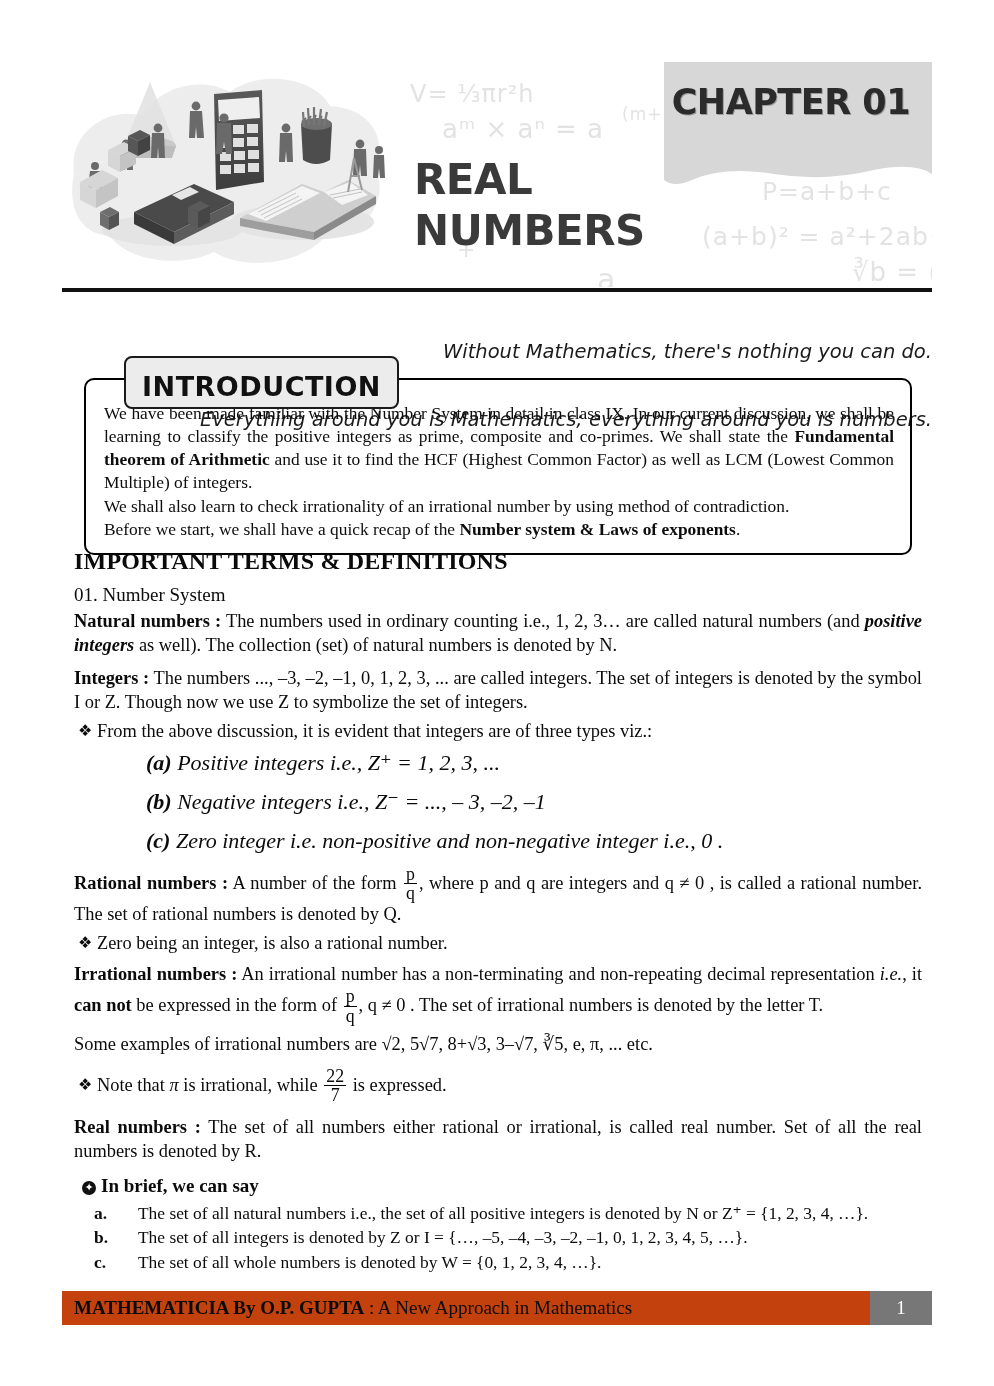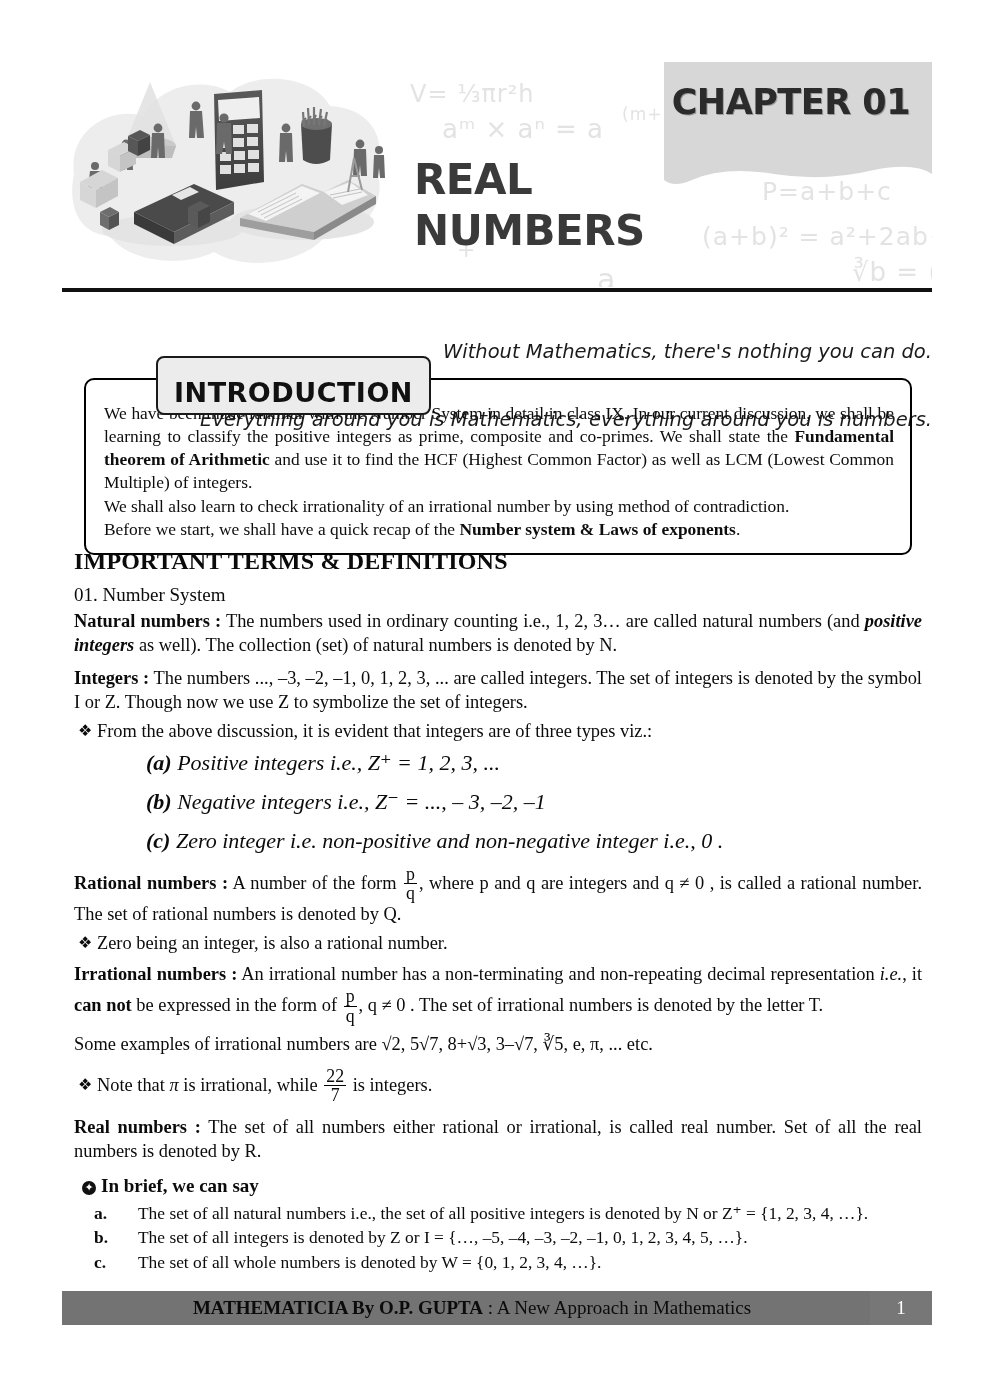--- a/index.html
+++ b/index.html
@@ -132,28 +132,27 @@
     box-sizing: border-box;
     width: 828px;
   }
   .intro-tab {
     position: absolute;
     left: 40px;
     top: -22px;
     background: #ececec;
     border: 2.5px solid #1a1a1a;
     border-radius: 8px;
-    padding: 19px 16px 5px 16px;
+    padding: 13px 16px 5px 16px;
     font-family: "DejaVu Sans", sans-serif;
     font-weight: 900;
     font-size: 27px;
     letter-spacing: 0.5px;
     color: #111;
     z-index: 5;
-    margin-left: 32px;
   }
   .intro-text {
     font-size: 17.4px;
     line-height: 1.33;
     text-align: justify;
     color: #0d0d0d;
   }
   .intro-text p { margin: 0; }
 
   
@@ -243,24 +242,23 @@
   }
   ol.brief-list li .mk { font-weight: bold; display: inline-block; width: 20px; }
 
   
   .footer {
     position: absolute;
     left: 62px;
     top: 1291px;
     width: 870px;
     height: 34px;
-    background: #737373;
+    background: #c2410c;
     display: flex;
     align-items: center;
-    text-align: center;
   }
   .footer-text {
     font-size: 19px;
     padding-left: 12px;
     color: #0b0b0b;
     flex: 1;
     white-space: nowrap;
   }
   .footer-text b { font-weight: bold; }
   .footer-page {
@@ -476,21 +474,21 @@
     </ul>
 
     <div class="para jst" style="margin-top:6px"><b class="lead">Rational numbers :</b><span> A number of the form </span><span class="frac"><span class="num">p</span><span class="den">q</span></span><span>, where p and q are integers and  q ≠ 0 , is called a rational number. The set of rational numbers is denoted by Q.</span></div>
 
     <div class="bullet-line"><span class="dia">❖</span> <span>Zero being an integer, is also a rational number.</span></div>
 
     <div class="para jst" style="margin-top:8px"><b class="lead">Irrational numbers :</b><span> An irrational number has a non-terminating and non-repeating decimal representation </span><i>i.e.</i><span>, it </span><b>can not</b><span> be expressed in the form of </span><span class="frac"><span class="num">p</span><span class="den">q</span></span><span>,  q ≠ 0 . The set of irrational numbers is denoted by the letter T.</span></div>
 
     <div class="para" style="margin-top:8px"><span>Some examples of irrational numbers are </span><span>√2, 5√7, 8+√3, 3–√7, ∛5, e, π, ... etc.</span></div>
 
-    <div class="bullet-line" style="margin-top:10px"><span class="dia">❖</span> <span>Note that </span><i>π</i><span> is irrational, while </span><span class="frac"><span class="num">22</span><span class="den">7</span></span><span> is integers.</span></div>
+    <div class="bullet-line" style="margin-top:10px"><span class="dia">❖</span> <span>Note that </span><i>π</i><span> is irrational, while </span><span class="frac"><span class="num">22</span><span class="den">7</span></span><span> is expressed.</span></div>
 
     <div class="para jst" style="margin-top:12px"><b class="lead">Real numbers :</b><span> The set of all numbers either rational or irrational, is called real number. Set of all the real numbers is denoted by R.</span></div>
 
     <div class="brief-head"><span class="star-bullet">✦</span><span>In brief, we can say</span></div>
 
     <ol class="brief-list">
       <li><span class="mk">a.</span><span>The set of all natural numbers i.e., the set of all positive integers is denoted by N or Z⁺ = {1, 2, 3, 4, …}.</span></li>
       <li><span class="mk">b.</span><span>The set of all integers is denoted by Z or I = {…, –5, –4, –3, –2, –1, 0, 1, 2, 3, 4, 5, …}.</span></li>
       <li><span class="mk">c.</span><span>The set of all whole numbers is denoted by W = {0, 1, 2, 3, 4, …}.</span></li>
     </ol>

